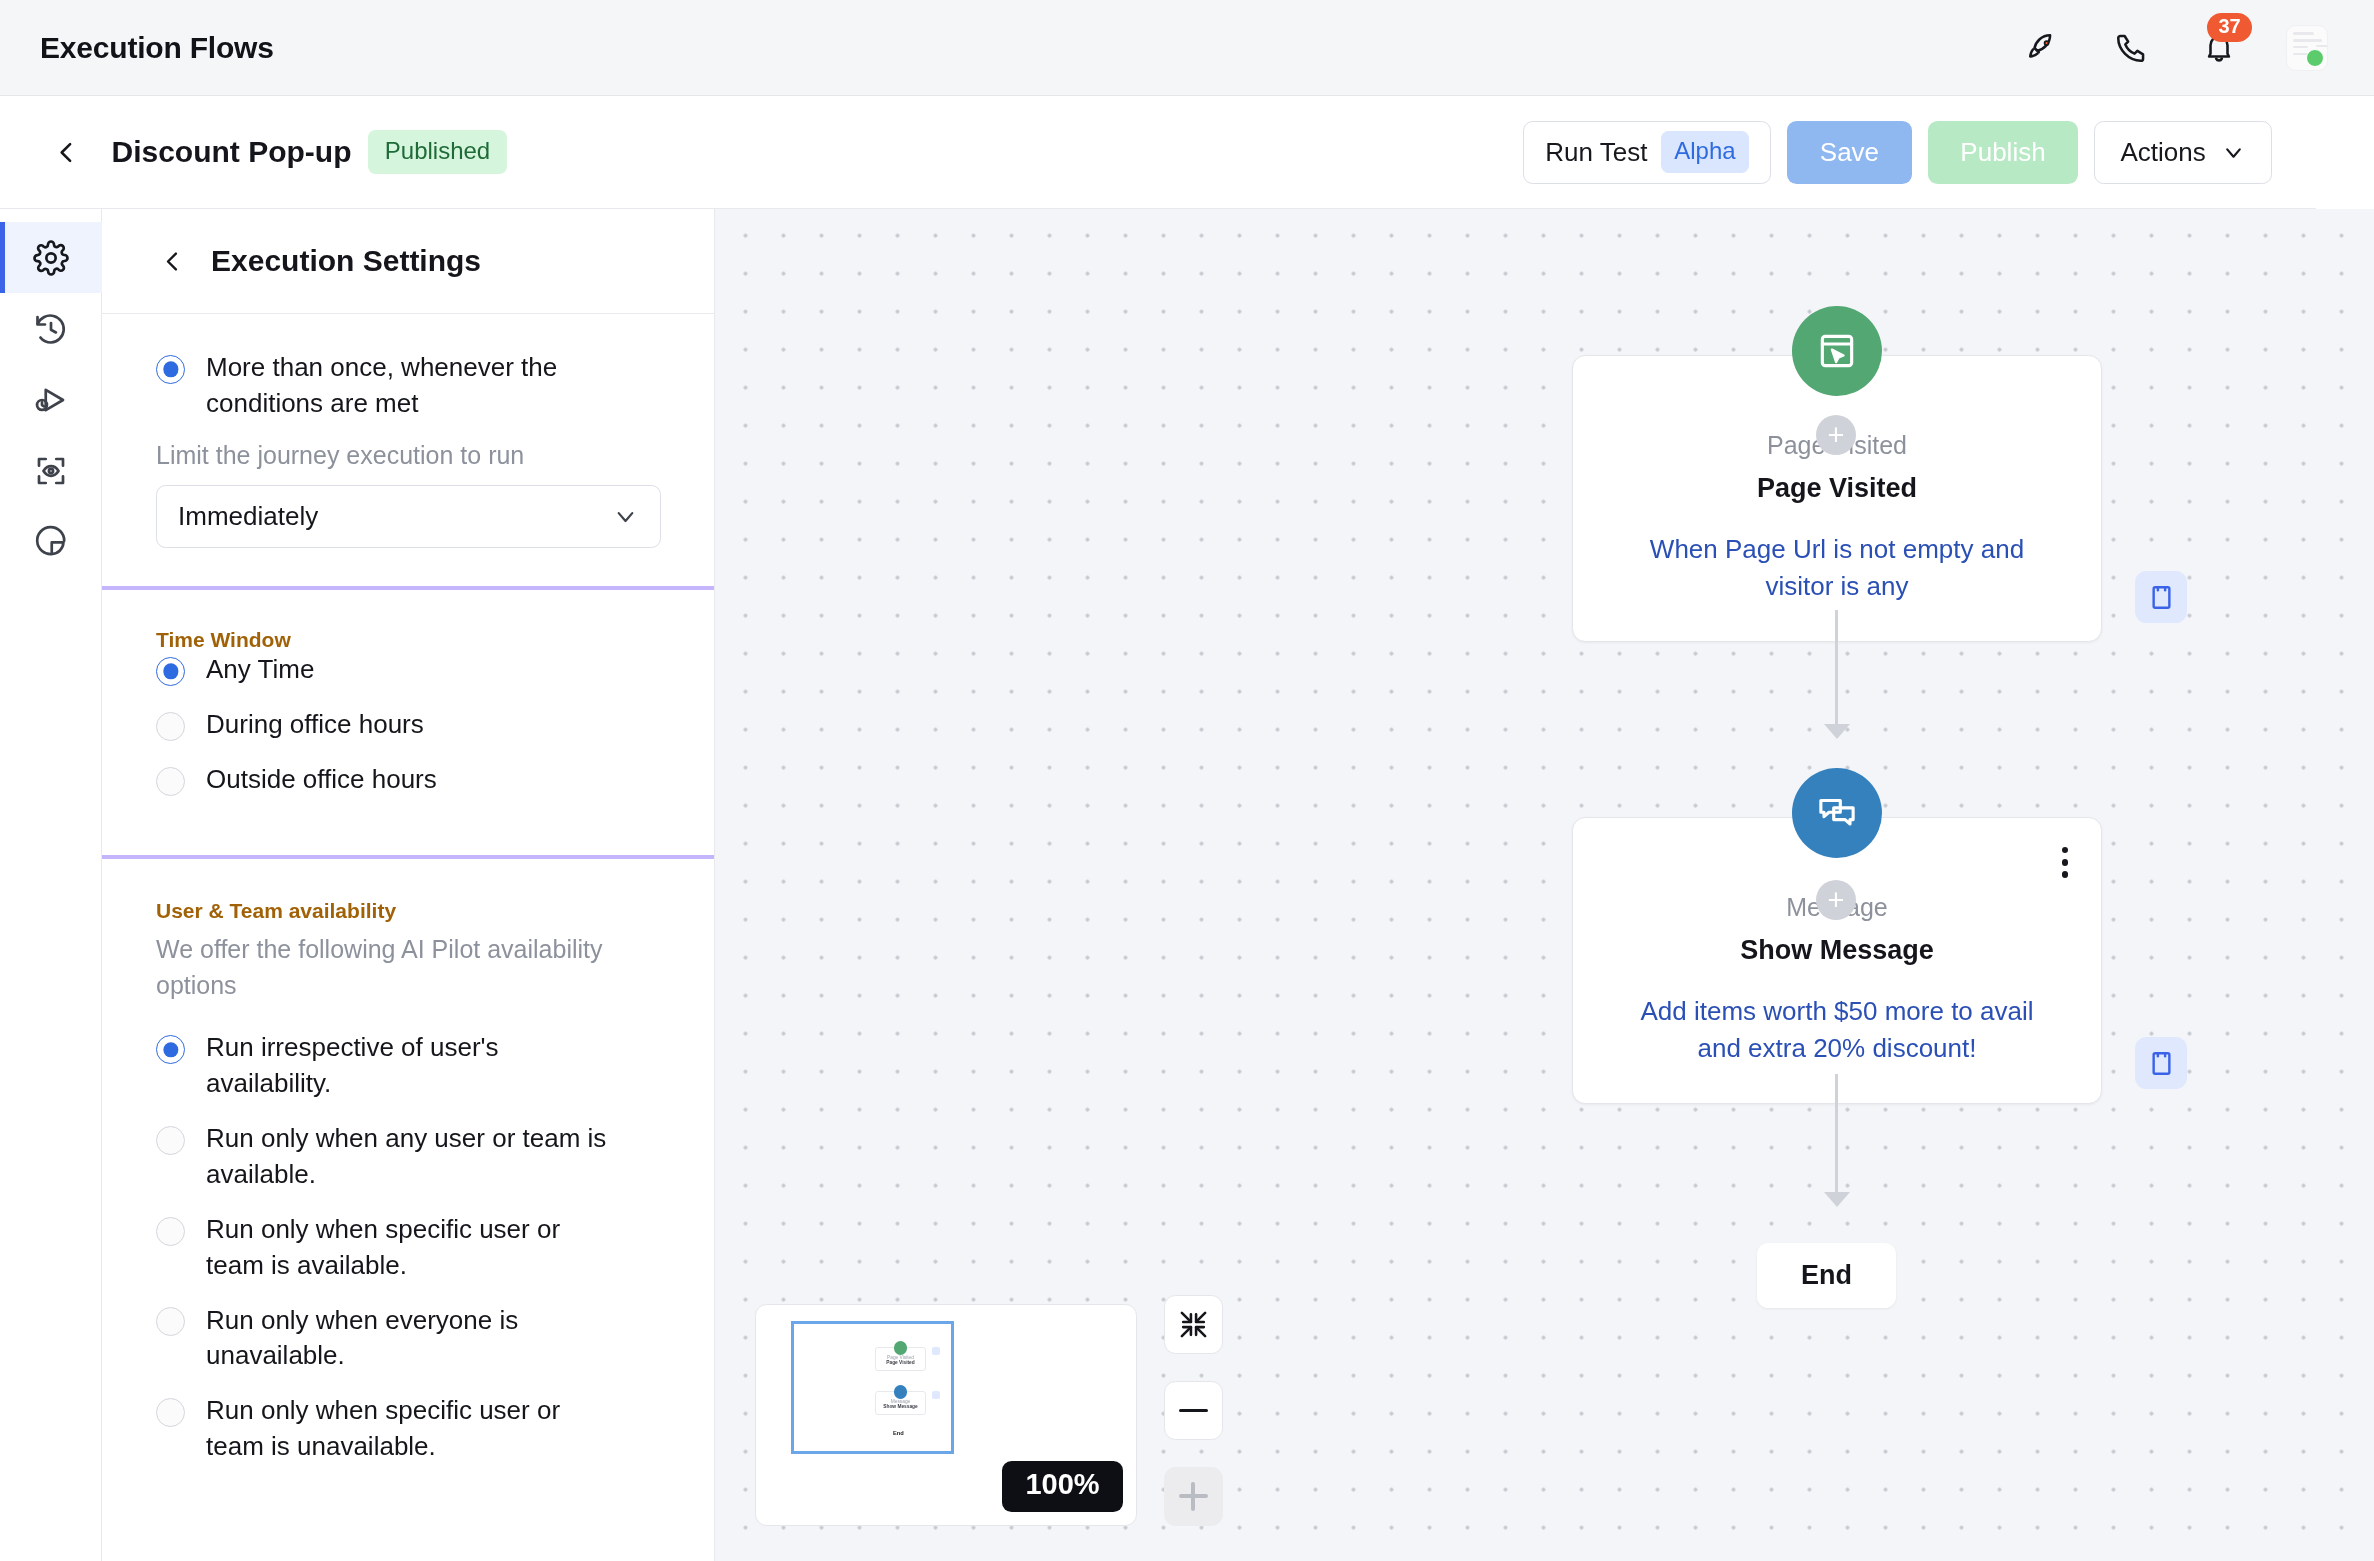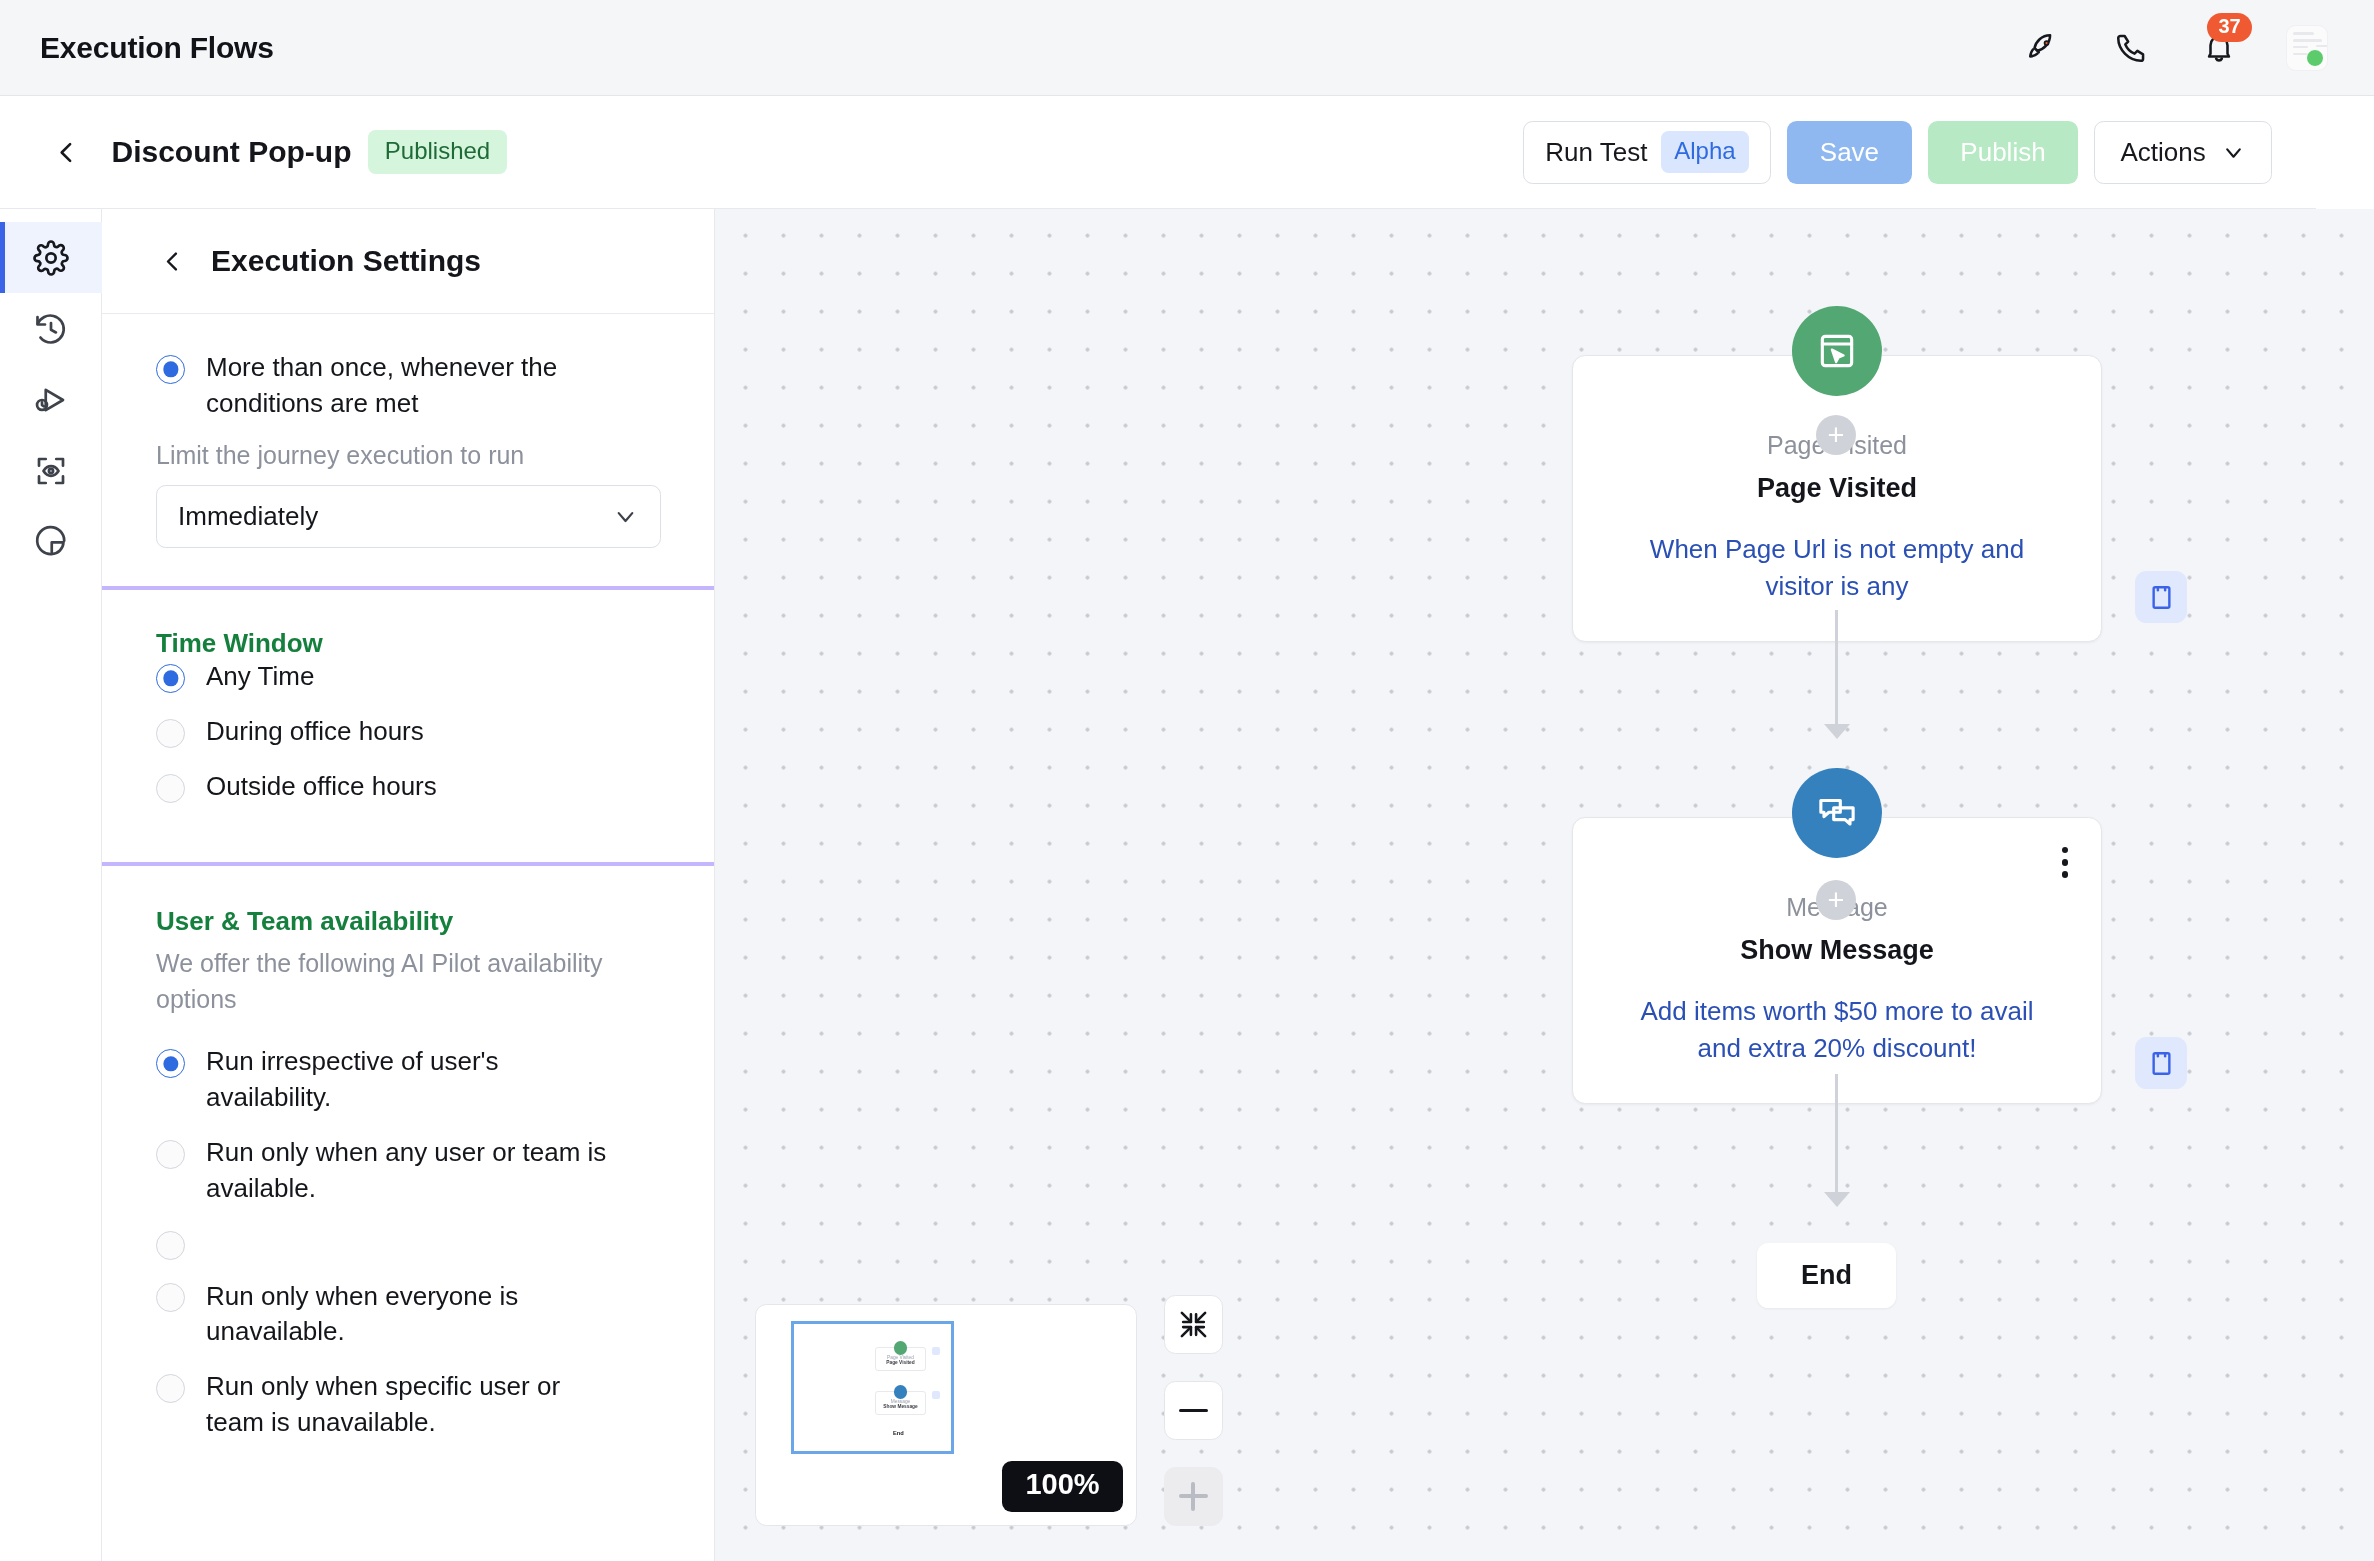--- a/index.html
+++ b/index.html
@@ -169,21 +169,21 @@
   .select {
     width: 505px; height: 63px;
     border: 1px solid #dcdfe5; border-radius: 9.6px;
     background: #ffffff;
     display: flex; align-items: center;
     padding: 0 21px; cursor: pointer;
   }
   .select-value { font-size: 26px; color: #14161b; }
   .select-chev { margin-left: auto; display: flex; }
 
-  .sec-title { font-size: 26px; font-weight: bold; color: #15803d; }
+  .sec-title { font-size: 21px; font-weight: bold; color: #a16207; }
   .sec-desc {
     font-size: 25px; color: #8c919c; line-height: 1.42;
     margin-top: 9.6px; margin-bottom: 27px; max-width: 449px;
   }
 
   
   .canvas {
     position: absolute; top: 209px; left: 715px;
     width: 1659px; height: 1353px;
     background-color: #f4f5f8;
@@ -479,20 +479,21 @@
     <div class="radio-row">
       <span class="radio on"></span>
       <span class="radio-label">Run irrespective of user's availability.</span>
     </div>
     <div class="radio-row">
       <span class="radio"></span>
       <span class="radio-label">Run only when any user or team is available.</span>
     </div>
     <div class="radio-row">
       <span class="radio"></span>
+      <span class="radio-label">Run only when specific user or team is available.</span>
     </div>
     <div class="radio-row">
       <span class="radio"></span>
       <span class="radio-label">Run only when everyone is unavailable.</span>
     </div>
     <div class="radio-row">
       <span class="radio"></span>
       <span class="radio-label">Run only when specific user or team is unavailable.</span>
     </div>
   </div>

